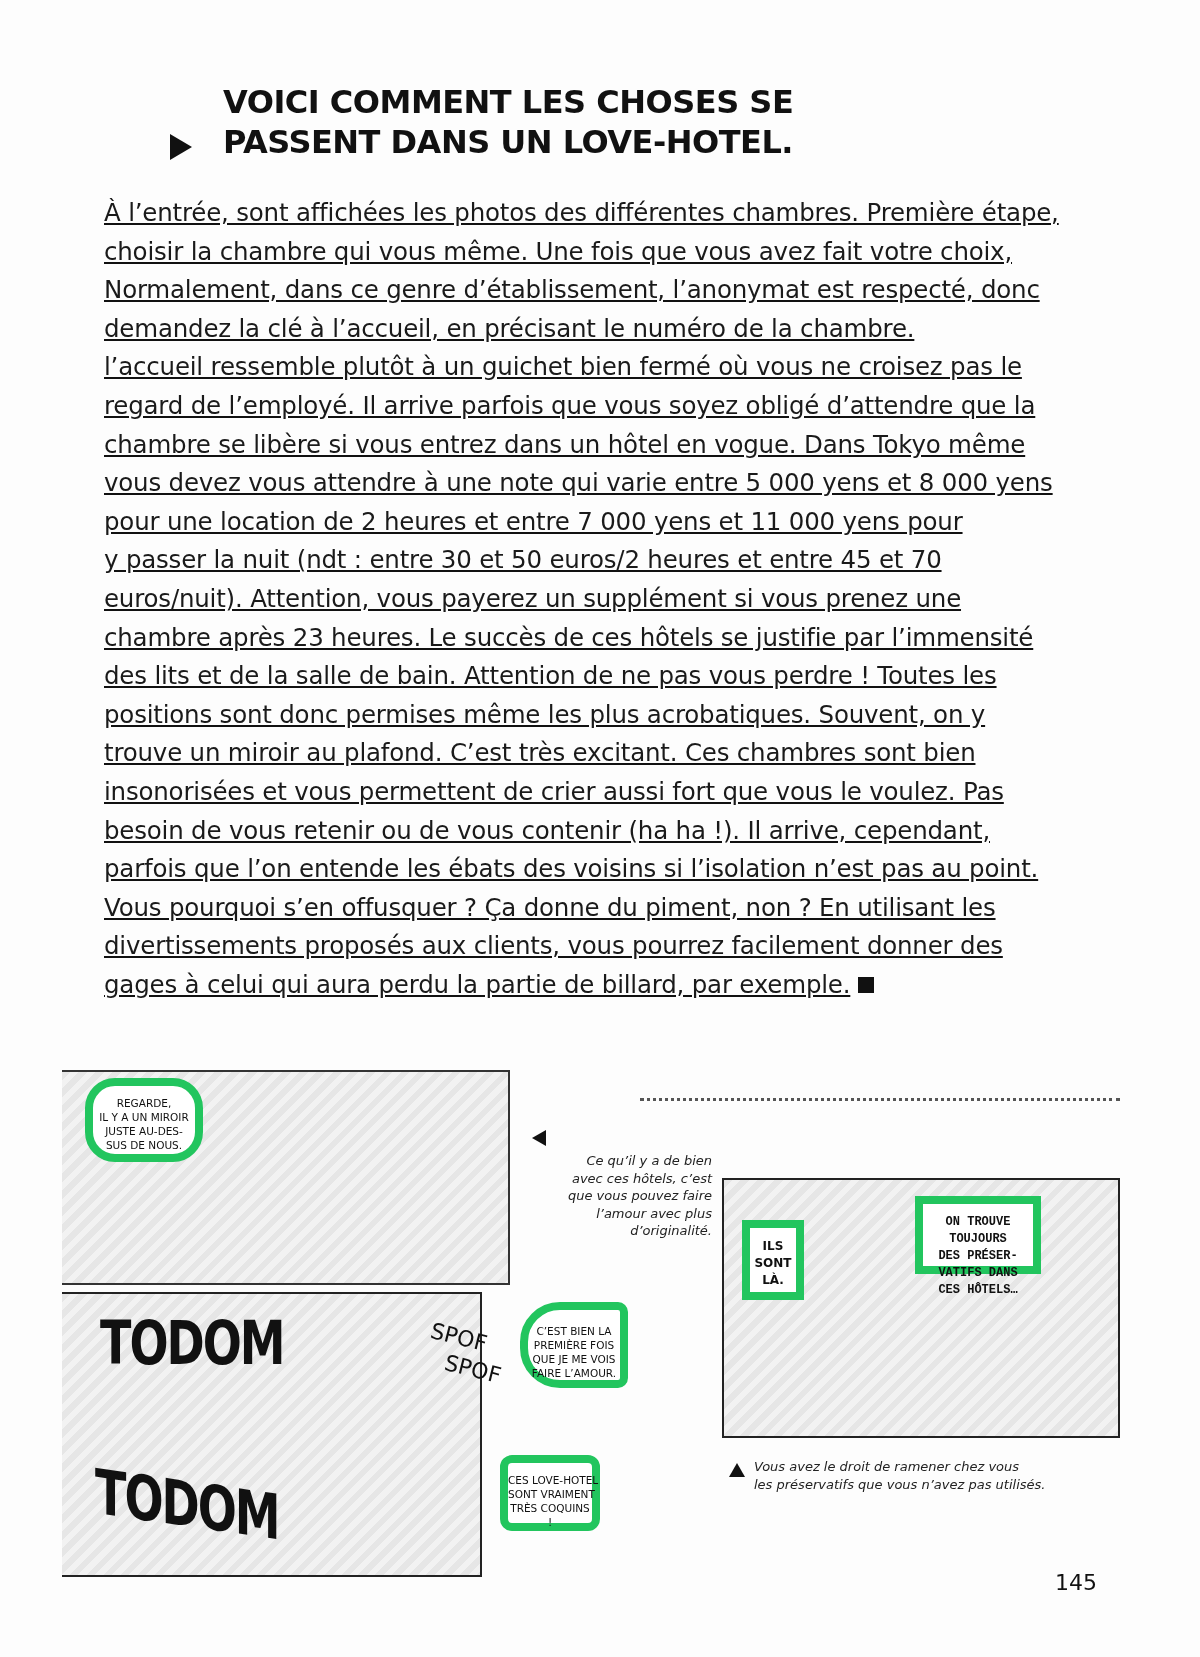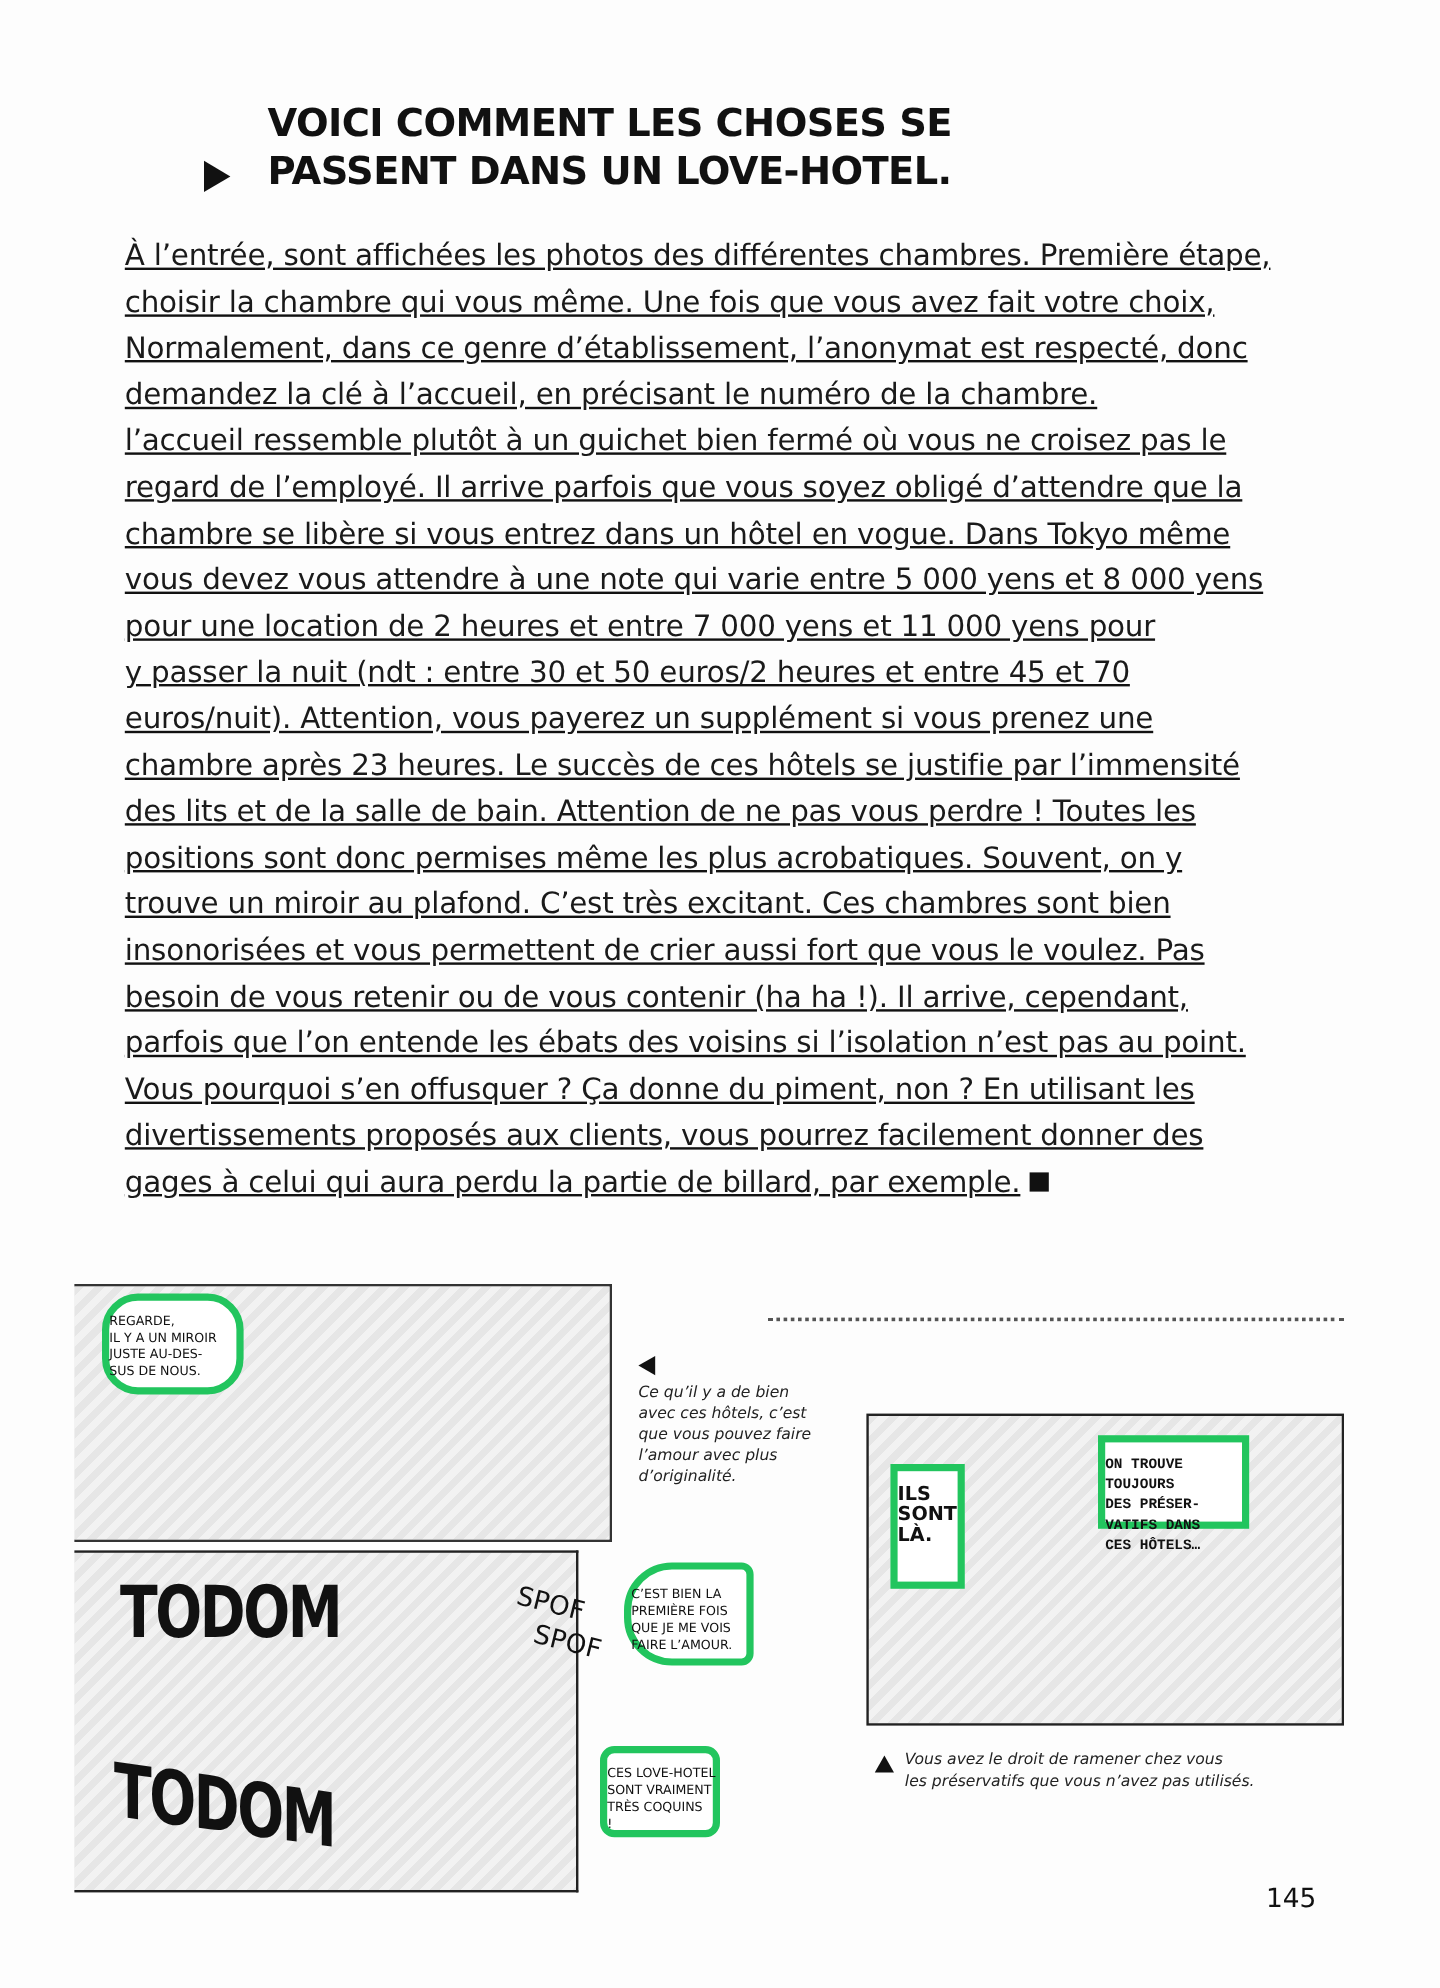--- a/index.html
+++ b/index.html
@@ -17,39 +17,39 @@
       color: #1a1a1a; white-space: nowrap; letter-spacing: -0.2px; }
     .end-mark { display: inline-block; width: 16px; height: 16px; background: #111; margin-left: 8px; vertical-align: 0; }
 
     .panel { position: absolute; border: 2px solid #222; background: #eeeeee; overflow: hidden; }
     .panel .placeholder { position: absolute; inset: 0;
       background: repeating-linear-gradient(135deg, #e6e6e6 0 6px, #f2f2f2 6px 12px); }
     .panel-1 { left: 62px; top: 1070px; width: 448px; height: 215px; border-top: 2px solid #333; border-right: 2px solid #333; border-left: none; border-bottom: 2px solid #333; }
     .panel-2 { left: 62px; top: 1292px; width: 420px; height: 285px; border-left: none; }
     .panel-3 { left: 722px; top: 1178px; width: 398px; height: 260px; }
 
-    .balloon { position: absolute; background: #fff; border: 6px solid #22c55e; 
+    .balloon { position: absolute; background: #fff; border: 8px solid #22c55e; text-align: center;
       font-family: "DejaVu Sans", sans-serif; font-size: 10.5px; line-height: 14px; color: #111; text-transform: uppercase; }
     .balloon .bt { display: block; white-space: nowrap; }
     .b-regarde { left: 85px; top: 1078px; width: 118px; height: 84px; border-radius: 30px; padding-top: 10px; }
     .b-cest { left: 520px; top: 1302px; width: 108px; height: 86px; border-radius: 40px 10px 10px 40px; padding-top: 14px; }
     .b-ces { left: 500px; top: 1455px; width: 100px; height: 76px; border-radius: 12px; padding-top: 10px; }
-    .b-ils { left: 742px; top: 1220px; width: 62px; height: 104px; border-radius: 0; padding-top: 10px; font-weight: bold; font-size: 16px; line-height: 17px; }
+    .b-ils { left: 742px; top: 1220px; width: 62px; height: 80px; border-radius: 0; padding-top: 10px; font-weight: bold; font-size: 12px; line-height: 17px; }
     .b-on { left: 915px; top: 1196px; width: 126px; height: 78px; border-radius: 0; padding-top: 10px; font-weight: bold; font-size: 12px; line-height: 17px; font-family: Liberation Mono, monospace; }
 
     .sfx { position: absolute; font-family: "DejaVu Sans", sans-serif; font-weight: bold; color: #111;
       transform-origin: left top; white-space: nowrap; }
     .sfx-todom1 { left: 100px; top: 1308px; font-size: 46px; transform: scaleY(1.3); letter-spacing: -2px; }
     .sfx-todom2 { left: 95px; top: 1455px; font-size: 46px; transform: scaleY(1.35) skewY(6deg); letter-spacing: -2px; }
     .sfx-spof1 { left: 434px; top: 1318px; font-size: 22px; transform: rotate(14deg); font-weight: normal; }
     .sfx-spof2 { left: 448px; top: 1350px; font-size: 22px; transform: rotate(14deg); font-weight: normal; }
 
     .caption { position: absolute; font-family: "DejaVu Sans", sans-serif; font-style: italic; color: #222; }
     .caption-1 { left: 532px; top: 1152px; width: 180px; font-size: 13px; line-height: 17.5px; }
-    .caption-1 .cl { display: block; white-space: nowrap; }
+    .caption-1 .cl { display: block; white-space: nowrap; text-align: right; }
     .cap-arrow-left { position: absolute; left: 532px; top: 1130px; width: 0; height: 0;
       border-top: 8px solid transparent; border-bottom: 8px solid transparent; border-right: 14px solid #111; }
     .caption-2 { left: 754px; top: 1458px; width: 360px; font-size: 13px; line-height: 18px; }
     .caption-2 .cl { display: block; white-space: nowrap; }
     .cap-arrow-up { position: absolute; left: 729px; top: 1463px; width: 0; height: 0;
       border-left: 8px solid transparent; border-right: 8px solid transparent; border-bottom: 14px solid #111; }
 
     .dotted-rule { position: absolute; left: 640px; top: 1098px; width: 480px; height: 0; border-top: 3px dotted #555; }
 
     .page-number { position: absolute; left: 1055px; top: 1570px; font-family: "DejaVu Sans", sans-serif;

